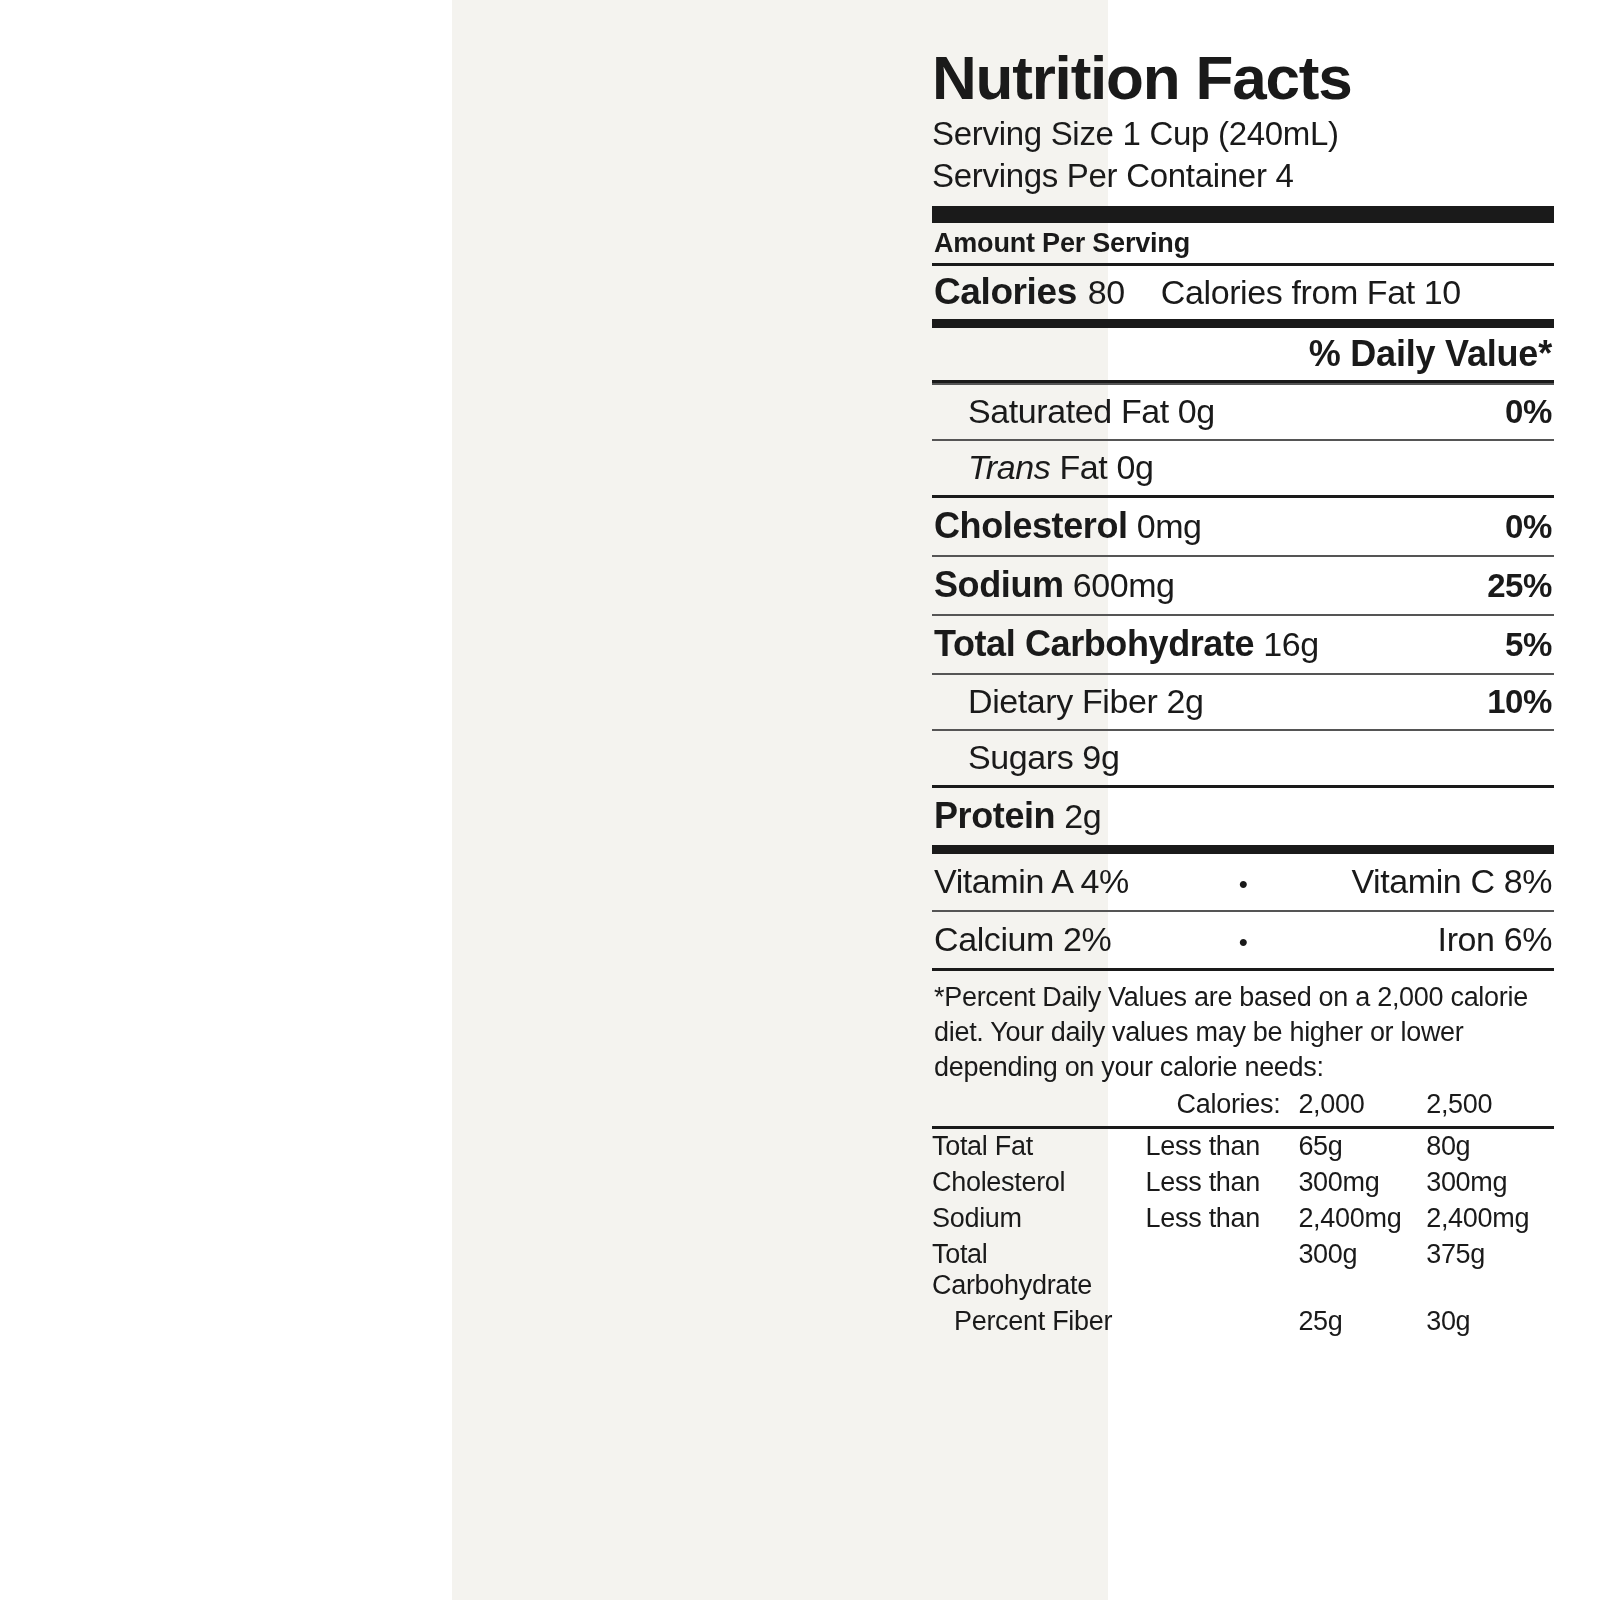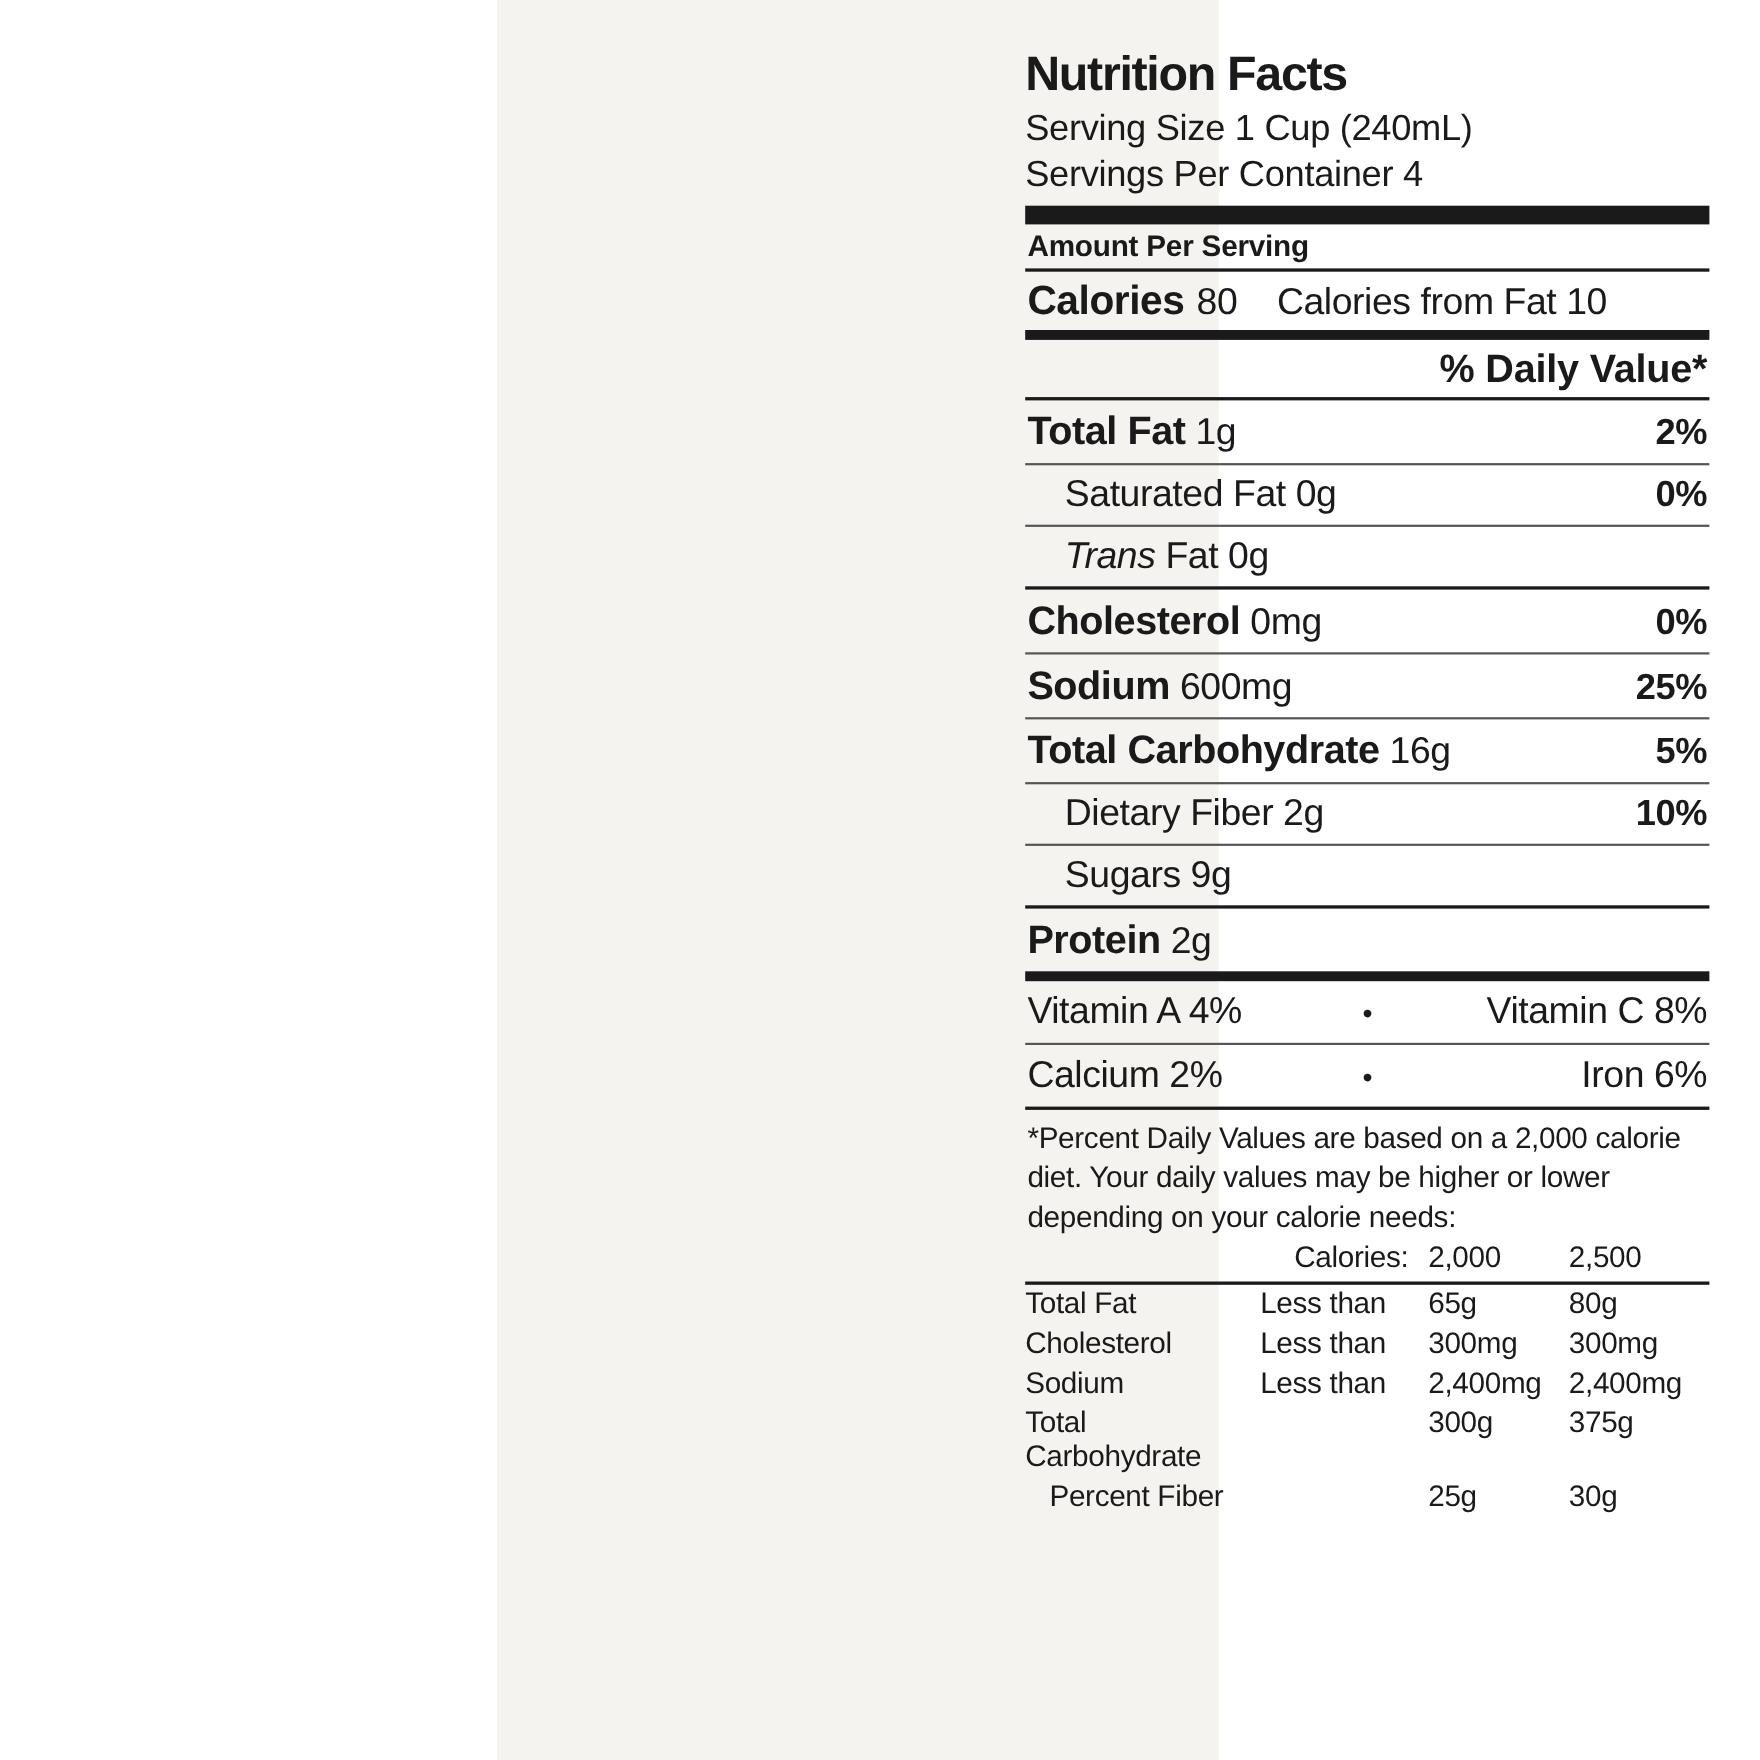--- a/index.html
+++ b/index.html
@@ -26,21 +26,21 @@
 
   #label {
     position: absolute;
     left: 480px;
     top: 46px;
     width: 622px;
     color: #1a1a1a;
   }
 
   .title {
-    font-size: 44px;
+    font-size: 62px;
     font-weight: bold;
     letter-spacing: -1.2px;
     line-height: 1.02;
     margin: 0 0 4px 0;
   }
 
   .serving-line {
     font-size: 33px;
     line-height: 1.28;
     letter-spacing: -0.3px;
@@ -169,24 +169,20 @@
     <div class="cal-row">
       <span class="b">Calories</span>
       <span class="v">80</span>
       <span>Calories from Fat 10</span>
     </div>
     <div class="rule-med"></div>
 
     <div class="dv-head">% Daily Value*</div>
     <div class="rule-thin"></div>
 
-    <div class="nut-row">
-      <span class="name"><b>Total Fat</b><span> 1g</span></span>
-      <span class="pct">2%</span>
-    </div>
     <div class="rule-hair"></div>
 
     <div class="nut-row indent">
       <span class="name">Saturated Fat 0g</span>
       <span class="pct">0%</span>
     </div>
     <div class="rule-hair"></div>
 
     <div class="nut-row indent">
       <span class="name"><i>Trans</i><span> Fat 0g</span></span>

